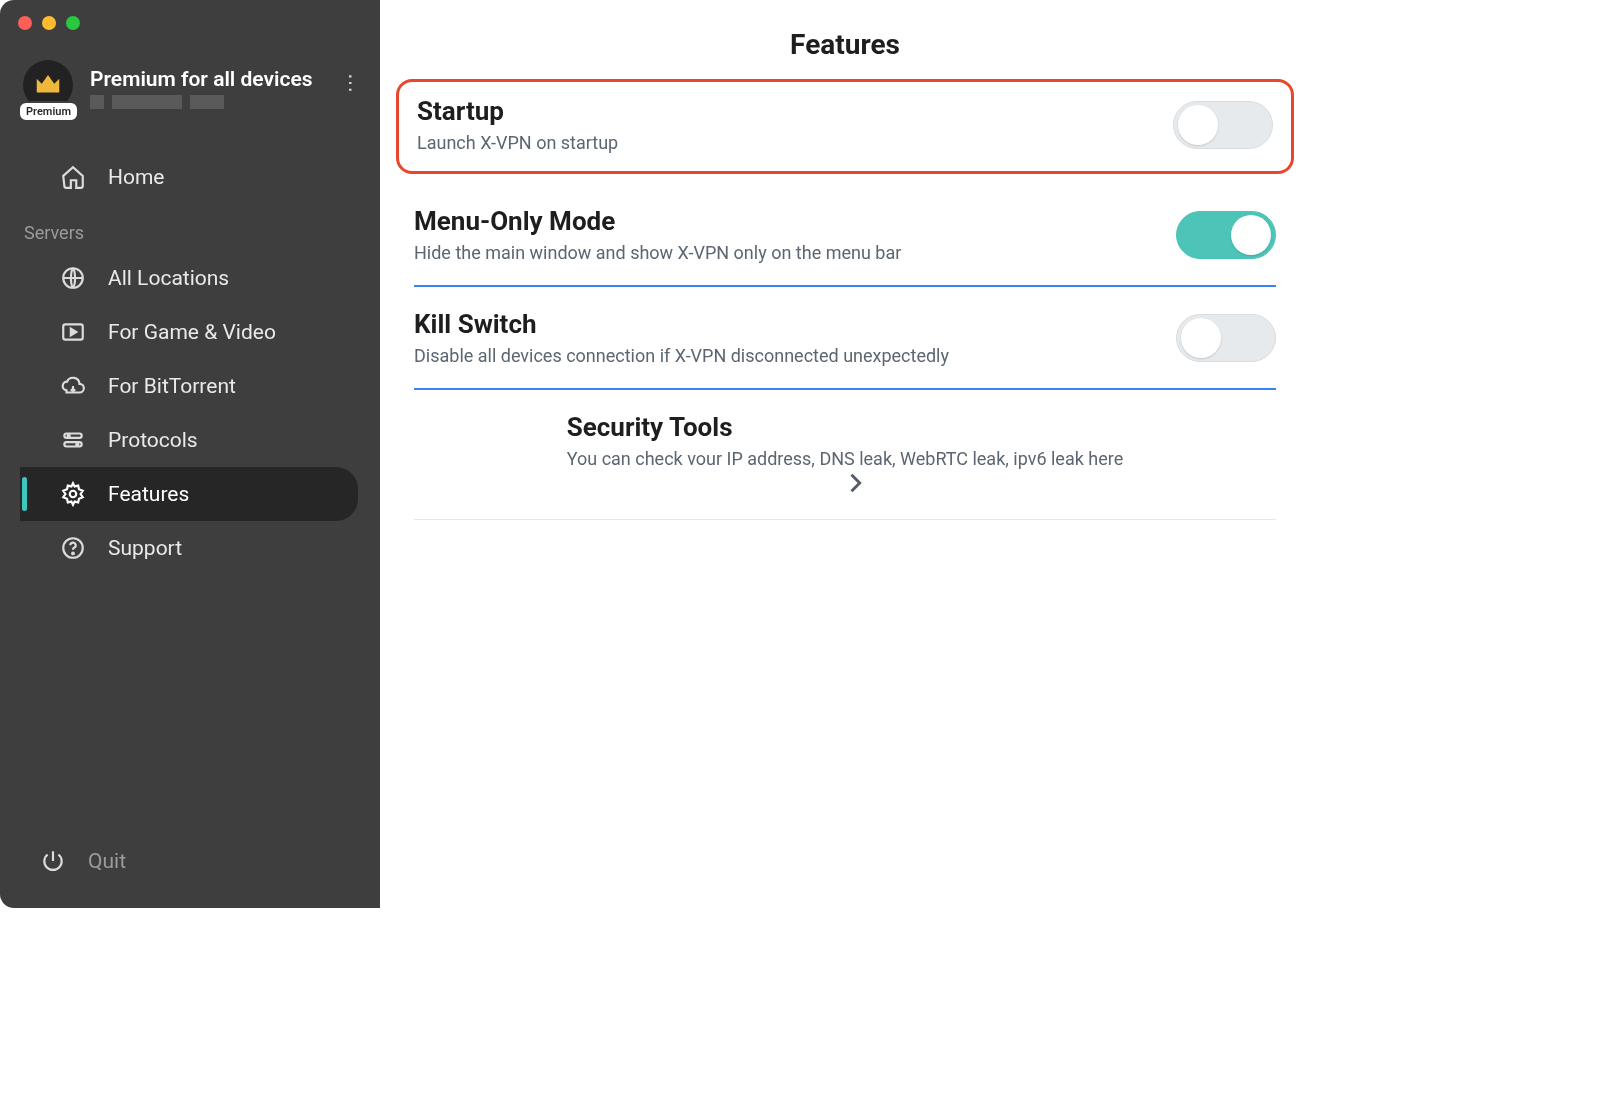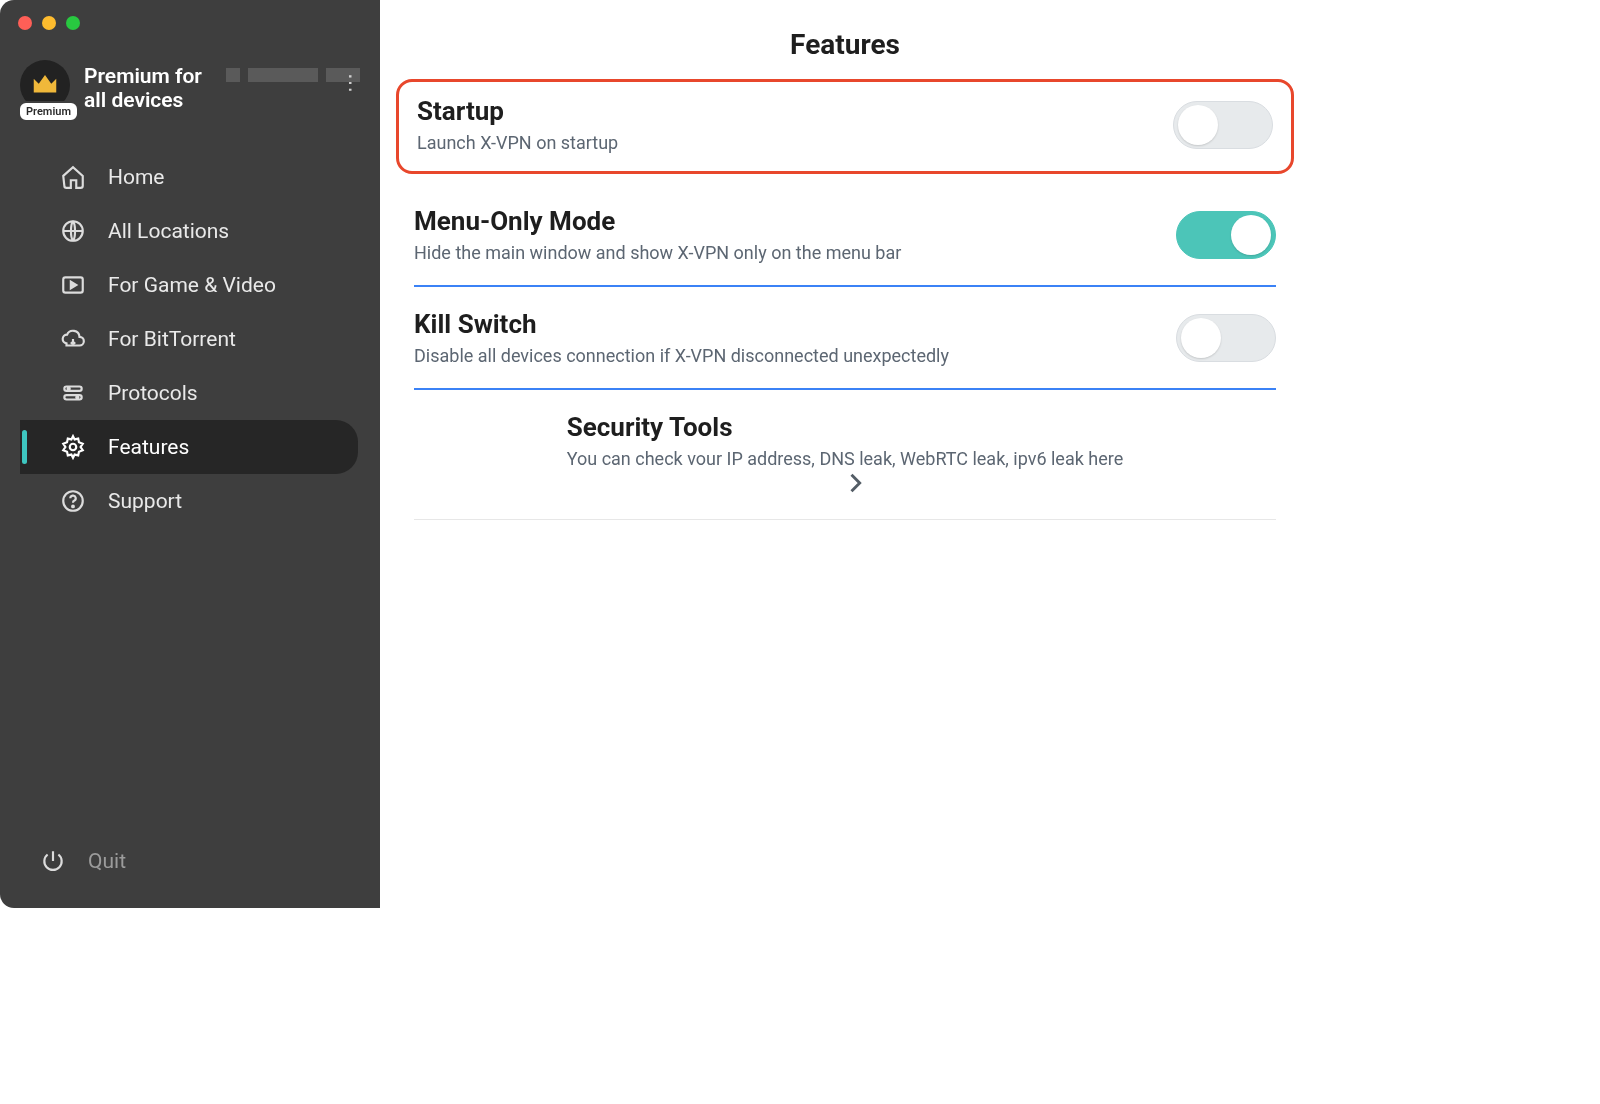--- a/index.html
+++ b/index.html
@@ -53,21 +53,21 @@
     bottom: -6px; left: -2px;
     background: #ffffff;
     color: #2b2b2b;
     font-size: 11px;
     font-weight: 600;
     padding: 2px 6px;
     border-radius: 8px;
     border: 2px solid #3e3e3e;
   }
   .account-texts {
-    display: flex; 
+    display: flex; flex-direction: column; 
   }
   .account-title { font-size: 21px; font-weight: 600; color: #fff; }
   .account-blur {
     display: flex; gap: 8px;
     margin-top: 4px;
   }
   .blur-block { background: #5a5a5a; }
   .more-dots {
     position: absolute; right: 18px; top: 42px;
     color: #cfcfcf; font-size: 20px; letter-spacing: 2px;
@@ -213,20 +213,21 @@
     <nav class="nav">
       <div class="nav-item">
         <span class="nav-icon">
           <svg viewBox="0 0 24 24" width="26" height="26" fill="none" stroke="currentColor" stroke-width="2">
               <path d="M3 11l9-8 9 8v9a2 2 0 0 1-2 2h-4v-7H10v7H6a2 2 0 0 1-2-2z"></path>
             </svg>
         </span>
         <span>Home</span>
       </div>
 
+      <div class="section-label">Servers</div>
 
       <div class="nav-item">
         <span class="nav-icon">
           <svg viewBox="0 0 24 24" width="26" height="26" fill="none" stroke="currentColor" stroke-width="2">
               <circle cx="12" cy="12" r="9"></circle>
               <path d="M3 12h18M12 3c2.5 3 2.5 15 0 18M12 3c-2.5 3-2.5 15 0 18"></path>
             </svg>
         </span>
         <span>All Locations</span>
       </div>

